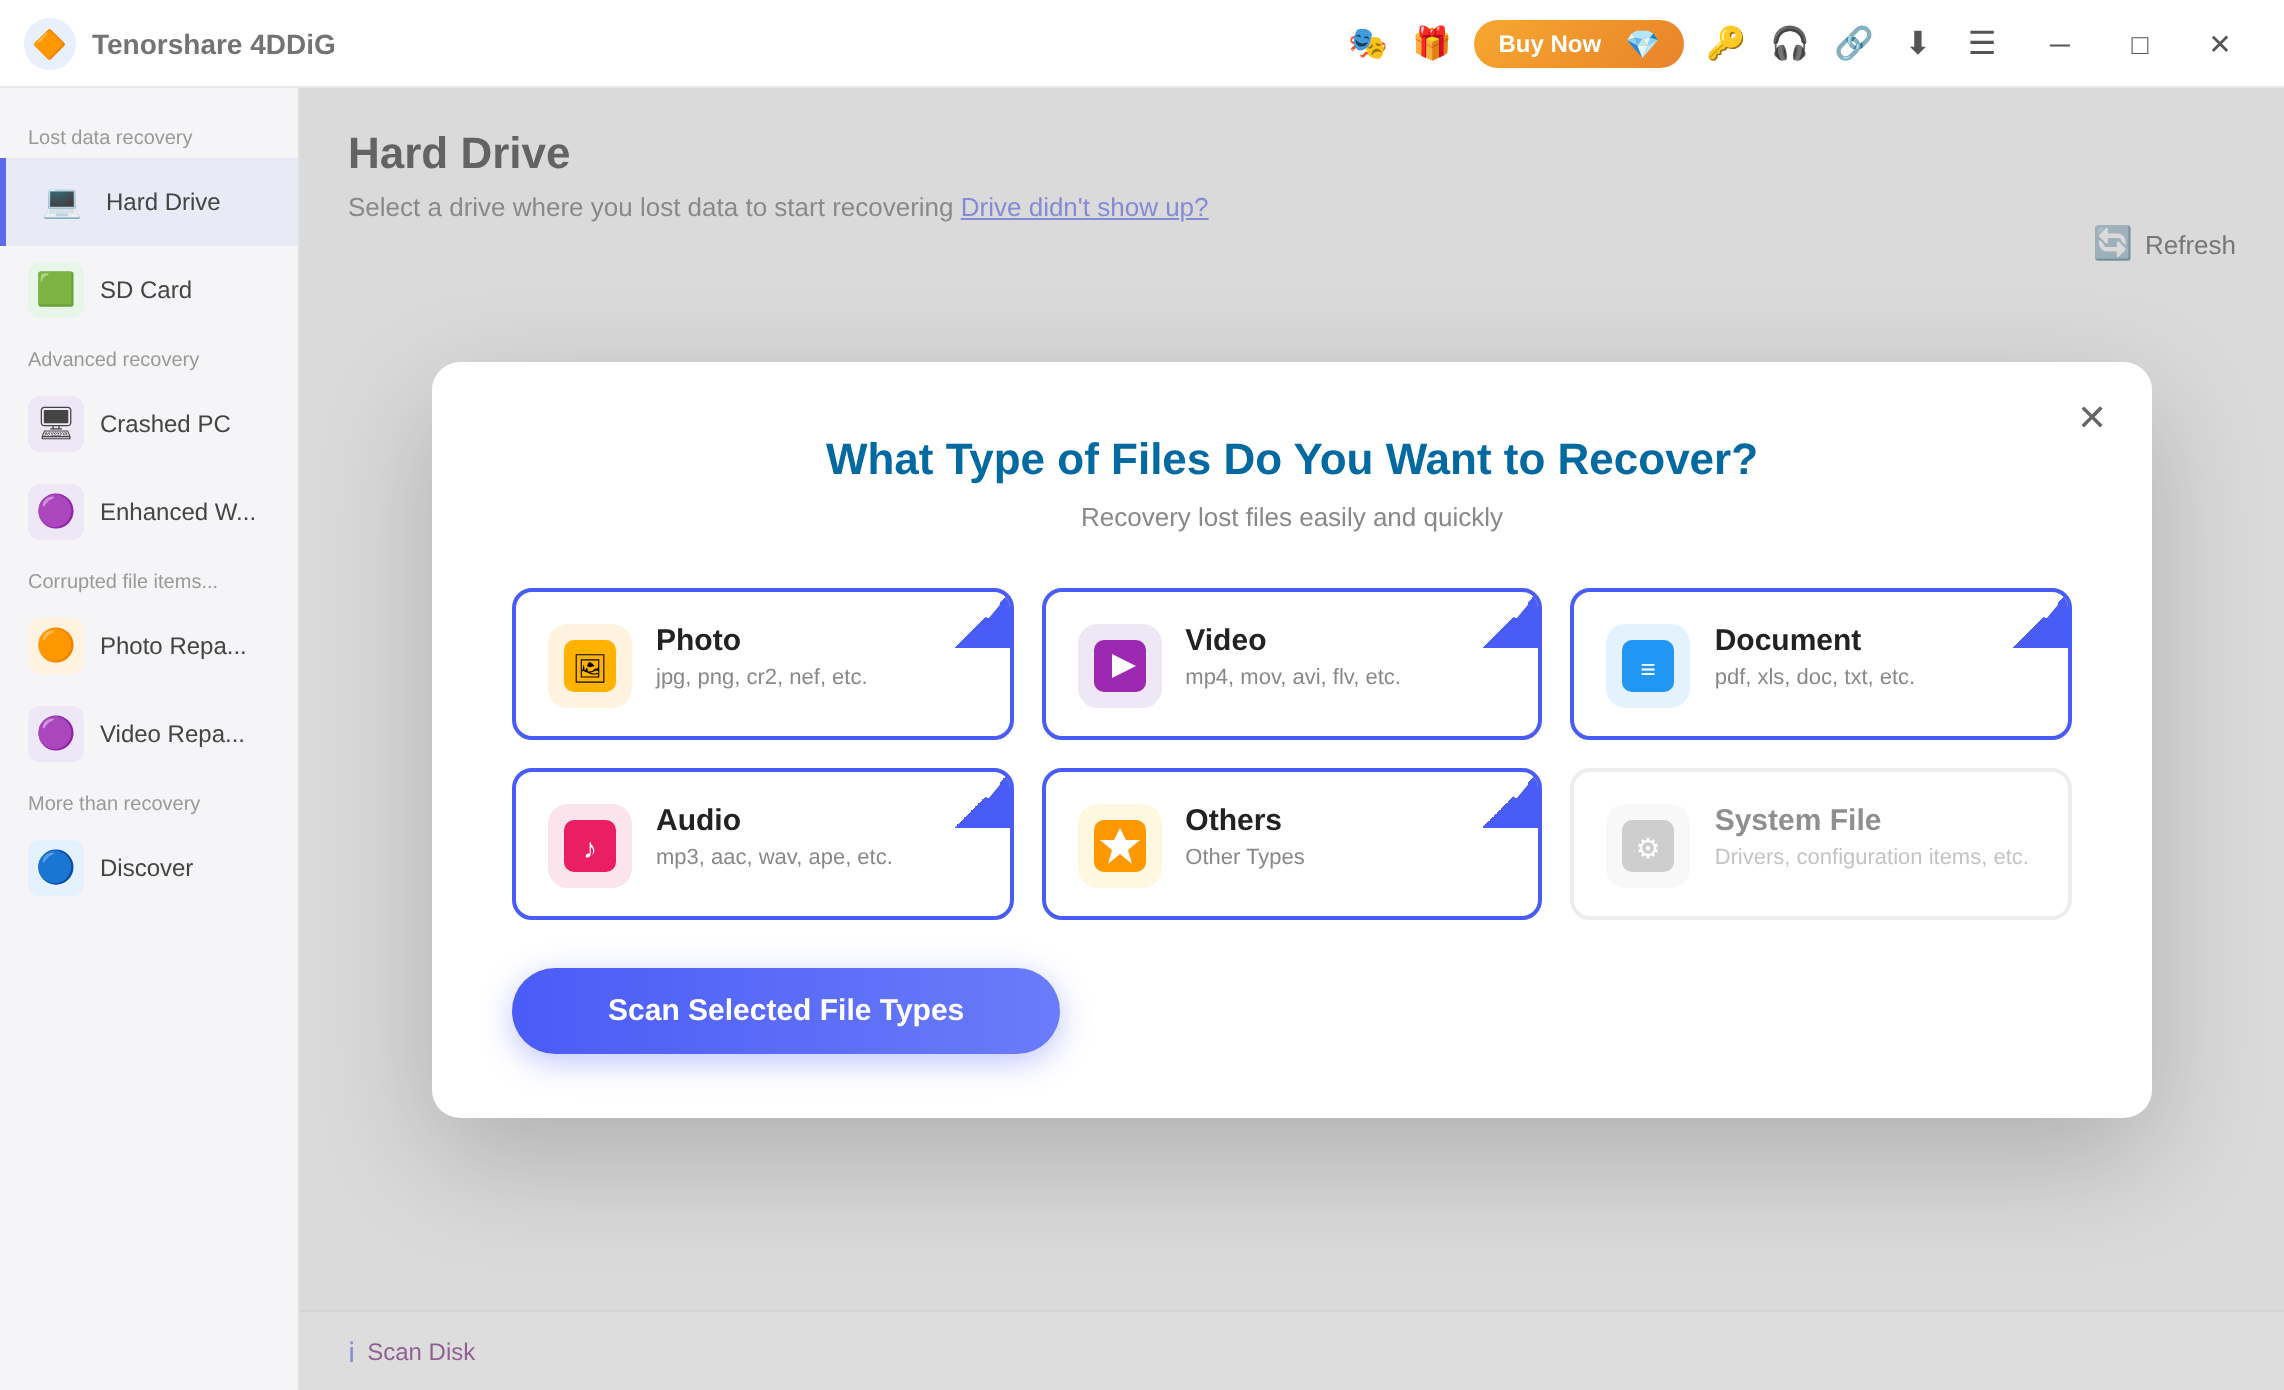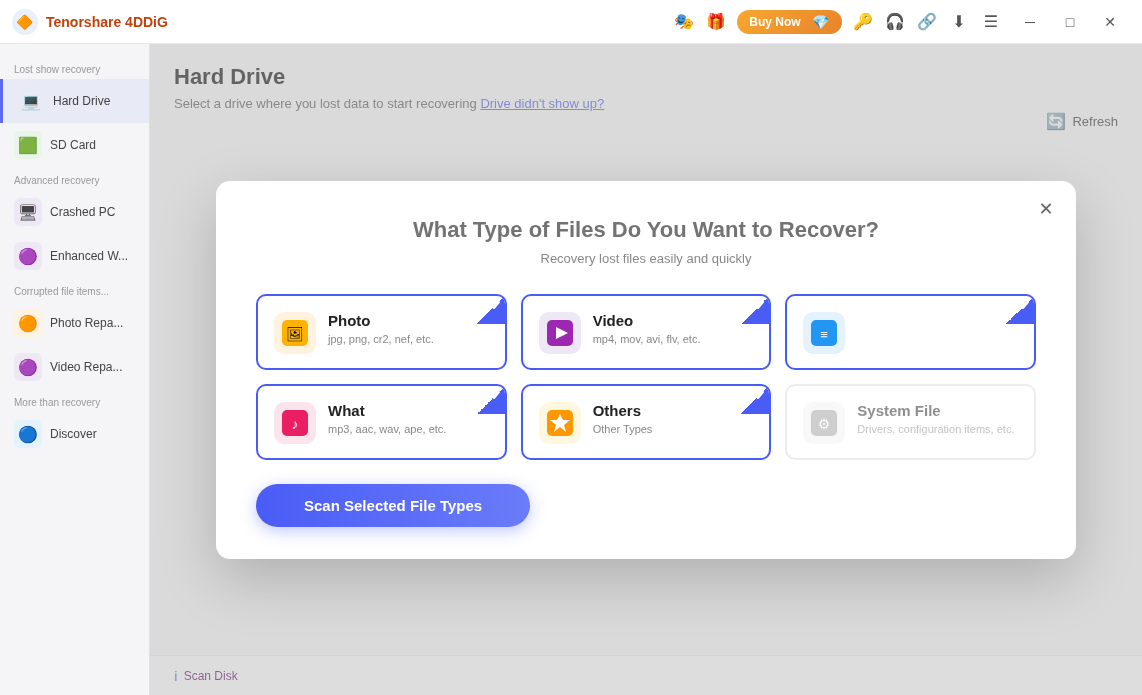--- a/index.html
+++ b/index.html
@@ -5,21 +5,21 @@
     * { box-sizing: border-box; margin: 0; padding: 0; }
     body { font-family: -apple-system, BlinkMacSystemFont, 'Segoe UI', sans-serif; background: #f0f0f0; width: 1142px; height: 695px; overflow: hidden; position: relative; }
 
     
     .titlebar {
       position: absolute; top: 0; left: 0; right: 0; height: 44px;
       background: #fff; display: flex; align-items: center; padding: 0 12px;
       border-bottom: 1px solid #e8e8e8; z-index: 10;
     }
     .titlebar-logo { width: 26px; height: 26px; margin-right: 8px; }
-    .titlebar-app-name { font-size: 14px; font-weight: 600; color: #c2410c; }
+    .titlebar-app-name { font-size: 14px; font-weight: 600; color: #737373; }
     .titlebar-spacer { flex: 1; }
     .titlebar-icons { display: flex; align-items: center; gap: 10px; }
     .titlebar-icon { width: 22px; height: 22px; display: flex; align-items: center; justify-content: center; cursor: pointer; color: #555; font-size: 16px; }
     .btn-buynow {
       background: linear-gradient(135deg, #f7a730, #e8832a);
       color: #fff; border: none; border-radius: 16px; padding: 4px 12px;
       font-size: 12px; font-weight: 600; cursor: pointer; display: flex; align-items: center; gap: 12px;
     }
     .btn-buynow .diamond { font-size: 14px; }
     .win-controls { display: flex; gap: 0; margin-left: 8px; }
@@ -72,21 +72,21 @@
       background: #fff; border-radius: 14px; padding: 36px 40px 32px;
       width: 860px; max-width: 95%; box-shadow: 0 20px 60px rgba(0,0,0,0.2);
       position: relative;
     }
     .modal-close {
       position: absolute; top: 14px; right: 16px;
       width: 28px; height: 28px; border-radius: 50%;
       background: transparent; border: none; cursor: pointer;
       font-size: 18px; color: #666; display: flex; align-items: center; justify-content: center;
     }
-    .modal-title { text-align: center; font-size: 22px; font-weight: 700; color: #737373; margin-bottom: 8px; }
+    .modal-title { text-align: center; font-size: 22px; font-weight: 700; color: #0369a1; margin-bottom: 8px; }
     .modal-subtitle { text-align: center; font-size: 13px; color: #888; margin-bottom: 28px; }
 
     
     .file-grid {
       display: grid; grid-template-columns: 1fr 1fr 1fr;
       gap: 14px; margin-bottom: 24px;
     }
     .file-card {
       border: 2px solid #d0d4f5; border-radius: 10px;
       padding: 16px 16px 14px; display: flex; align-items: flex-start;
@@ -160,21 +160,21 @@
     <div class="titlebar-icon">☰</div>
   </div>
   <div class="win-controls">
     <button class="win-btn">─</button>
     <button class="win-btn">□</button>
     <button class="win-btn close">✕</button>
   </div>
 </div>
 
 <div class="sidebar">
-  <div class="sidebar-section-label">Lost show recovery</div>
+  <div class="sidebar-section-label">Lost data recovery</div>
 
   <div class="sidebar-item active" style="border-left: 3px solid #5b6aee;">
     <div class="sidebar-item-icon" style="background:#e8eaf6;">💻</div>
     <span class="sidebar-item-text">Hard Drive</span>
   </div>
   <div class="sidebar-item">
     <div class="sidebar-item-icon" style="background:#e8f5e9;">🟩</div>
     <span class="sidebar-item-text">SD Card</span>
   </div>
 
@@ -270,36 +270,40 @@
           <svg viewBox="0 0 12 12" fill="none">
               <polyline points="2,6 5,9 10,3" stroke="white" stroke-width="2" stroke-linecap="round" stroke-linejoin="round"></polyline>
             </svg>
         </div>
         <div class="file-icon-wrap file-icon-document">
           <svg width="26" height="26" viewBox="0 0 26 26">
               <rect width="26" height="26" rx="5" fill="#2196F3"></rect>
               <text x="13" y="19" text-anchor="middle" font-size="13" fill="white">≡</text>
             </svg>
         </div>
+        <div class="file-card-info">
+          <div class="file-card-name">Document</div>
+          <div class="file-card-ext">pdf, xls, doc, txt, etc.</div>
+        </div>
       </div>
 
       <div class="file-card selected">
         <div class="file-card-checkmark">
           <svg viewBox="0 0 12 12" fill="none">
               <polyline points="2,6 5,9 10,3" stroke="white" stroke-width="2" stroke-linecap="round" stroke-linejoin="round"></polyline>
             </svg>
         </div>
         <div class="file-icon-wrap file-icon-audio">
           <svg width="26" height="26" viewBox="0 0 26 26">
               <rect width="26" height="26" rx="5" fill="#E91E63"></rect>
               <text x="13" y="19" text-anchor="middle" font-size="14" fill="white">♪</text>
             </svg>
         </div>
         <div class="file-card-info">
-          <div class="file-card-name">What</div>
+          <div class="file-card-name">Audio</div>
           <div class="file-card-ext">mp3, aac, wav, ape, etc.</div>
         </div>
       </div>
 
       <div class="file-card selected">
         <div class="file-card-checkmark">
           <svg viewBox="0 0 12 12" fill="none">
               <polyline points="2,6 5,9 10,3" stroke="white" stroke-width="2" stroke-linecap="round" stroke-linejoin="round"></polyline>
             </svg>
         </div>

